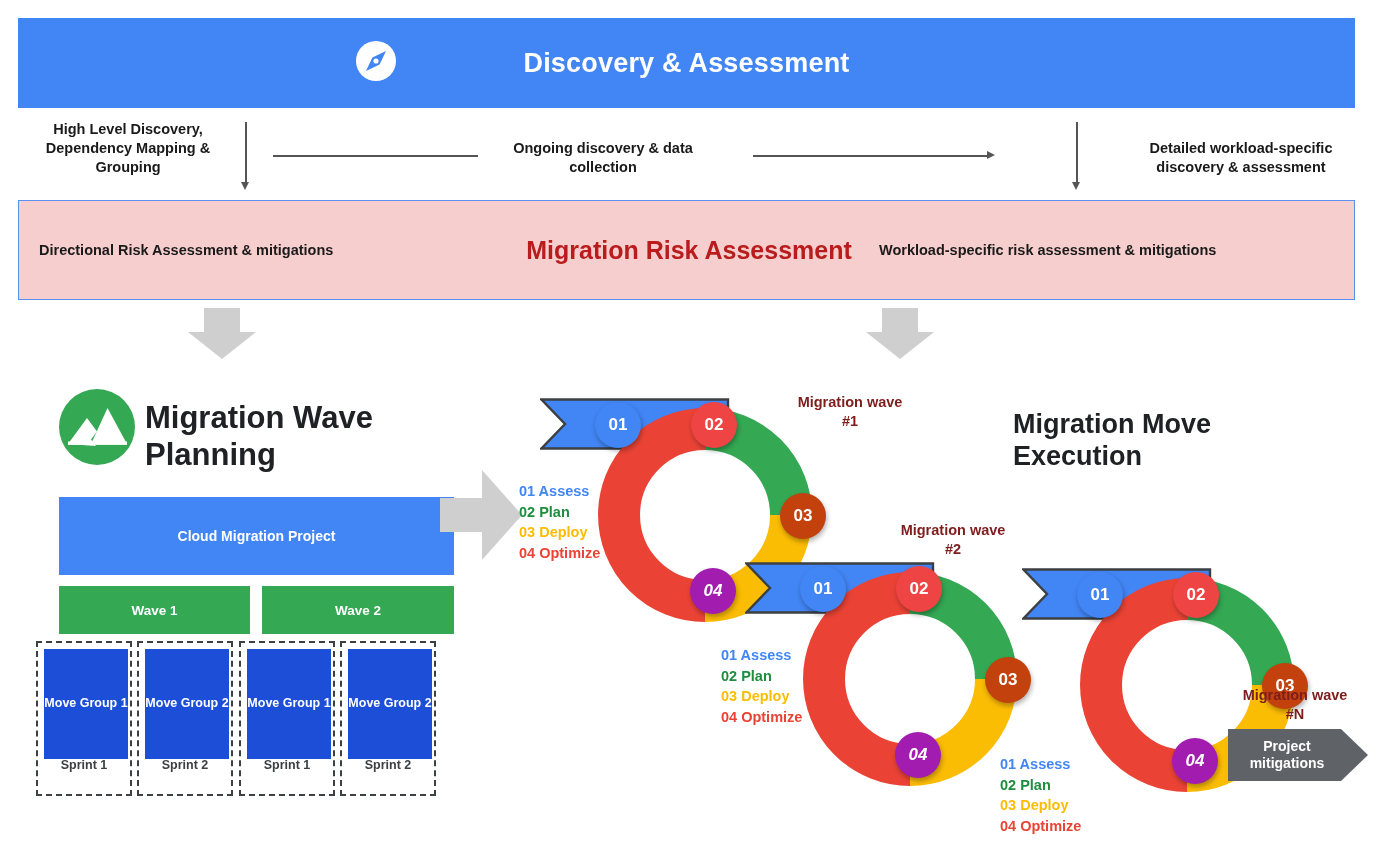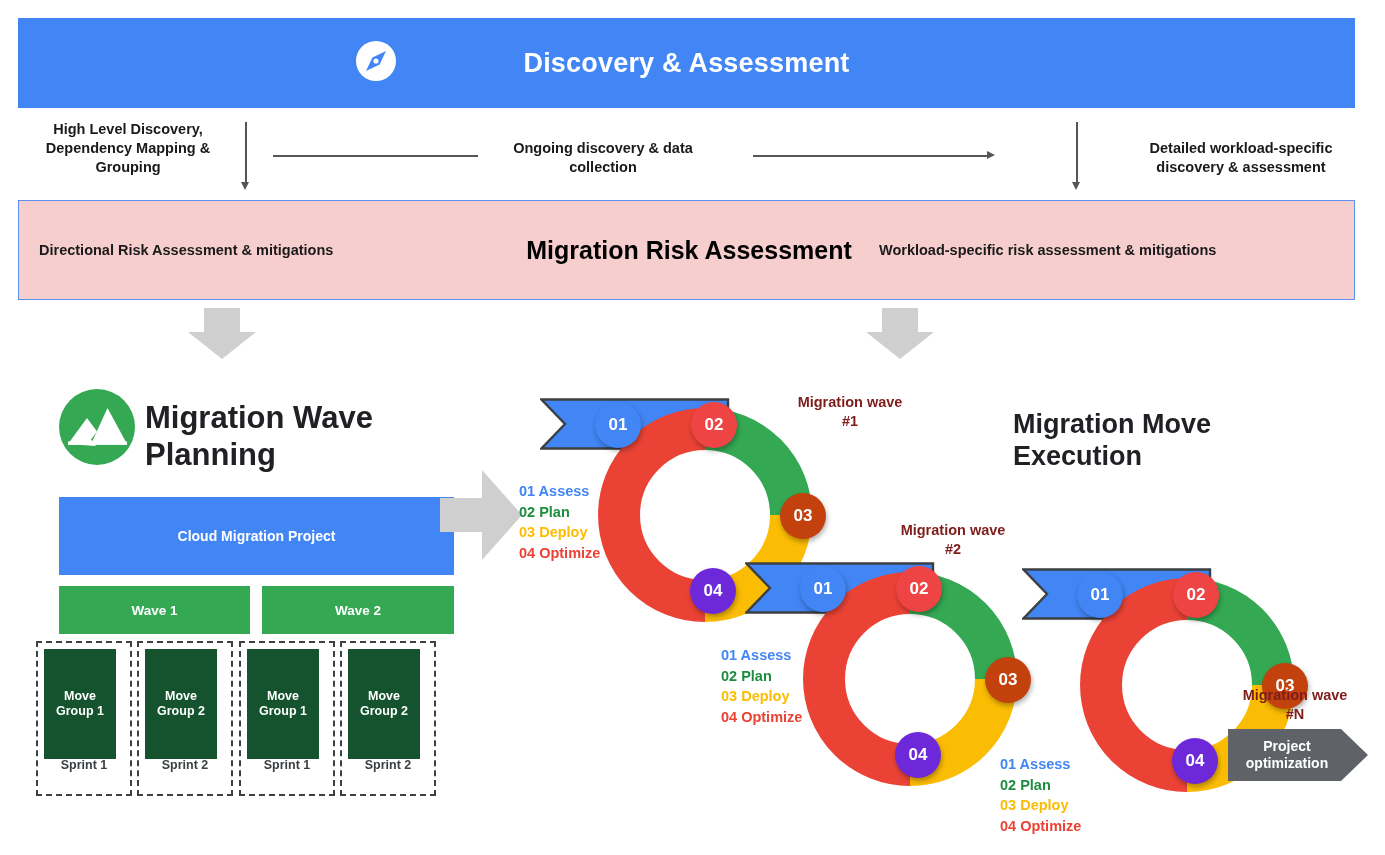--- a/index.html
+++ b/index.html
@@ -41,21 +41,21 @@
     border-left:8px solid #555;
   }
 
   
   .band-pink {
     left: 18px; top: 200px; width: 1337px; height: 100px;
     background: #f6cecd; border: 1.5px solid #5b8ff0;
   }
   .band-pink .mid {
     position:absolute; left:0; right:17px; top:50%; transform:translateY(-50%);
-    text-align:center; font-size:25px; font-weight:700; color:#000000;margin-left:22px;
+    text-align:center; font-size:25px; font-weight:700; color:#b91c1c;margin-left:22px;
   }
   .band-pink .side {
     position:absolute; top:50%; transform:translateY(-50%);
     font-size:14.5px; font-weight:700; color:#1a1a1a;
   }
 
   
   .fat-down { position:absolute; }
   .fat-down .stem { background:#cfcfcf; margin:0 auto; }
   .fat-down .head {
@@ -76,22 +76,22 @@
   .box-project { left:40px; top:497px; width:395px; height:78px; background:#4285f4; font-size:14px; }
   .box-wave    { top:586px; height:48px; background:#34a853; font-size:13.5px; }
   .wave1 { left:40px; width:191px; }
   .wave2 { left:243px; width:192px; }
 
   .sprint-outer {
     position:absolute; top:641px; width:96px; height:155px;
     border:2px dashed #3c4043;
   }
   .sprint-inner {
-    position:absolute; left:6px; top:6px; width:72px; height:110px;
-    background:#14532d; color:#fff; font-weight:700; font-size:12.5px;
+    position:absolute; left:6px; top:6px; width:84px; height:110px;
+    background:#1d4ed8; color:#fff; font-weight:700; font-size:12.5px;
     display:flex; align-items:center; justify-content:center; text-align:center;
     line-height:1.22;
   }
   .sprint-label {
     position:absolute; left:0; right:0; bottom:22px;
     text-align:center; font-size:12.5px; font-weight:700; color:#3c4043;
   }
 
   
   .wave-group { position:absolute; }
@@ -110,21 +110,21 @@
     font-size:27px; font-weight:700; color:#202124; line-height:1.2;
   }
 
   .badge {
     position:absolute; border-radius:50%;
     display:flex; align-items:center; justify-content:center;
     color:#fff; font-weight:700; font-size:17px;
     box-shadow: 1px 3px 5px rgba(0,0,0,.3);
   }
   .b-blue{background:#4285f4;} .b-green{background:#ef4444;text-align:center;}
-  .b-yellow{background:#c2410c;} .b-red{background:#6d28d9;}
+  .b-yellow{background:#c2410c;} .b-red{background:#a21caf;font-style:italic;}
 
   .proj-opt {
     position:absolute;
     color:#fff; font-weight:700; font-size:14px; line-height:1.25;
     display:flex; align-items:center; justify-content:center; text-align:center;
   }
 </style>
 </head>
 <body>
 
@@ -283,15 +283,15 @@
   <div class="legend" style="left:1000px; top:754px;">
     <div class="lg-01">01 Assess</div>
     <div class="lg-02">02 Plan</div>
     <div class="lg-03">03 Deploy</div>
     <div class="lg-04">04 Optimize</div>
   </div>
 
   <svg class="abs" style="left:1228px; top:729px;" width="140" height="52" viewBox="0 0 140 52">
     <path d="M0 0 L113 0 L140 26 L113 52 L0 52 Z" fill="#5f6368"></path>
   </svg>
-  <div class="proj-opt" style="left:1228px; top:729px; width:118px; height:52px;">Project optimization</div>
+  <div class="proj-opt" style="left:1228px; top:729px; width:118px; height:52px;">Project mitigations</div>
 
 </div>
 
 </body></html>

